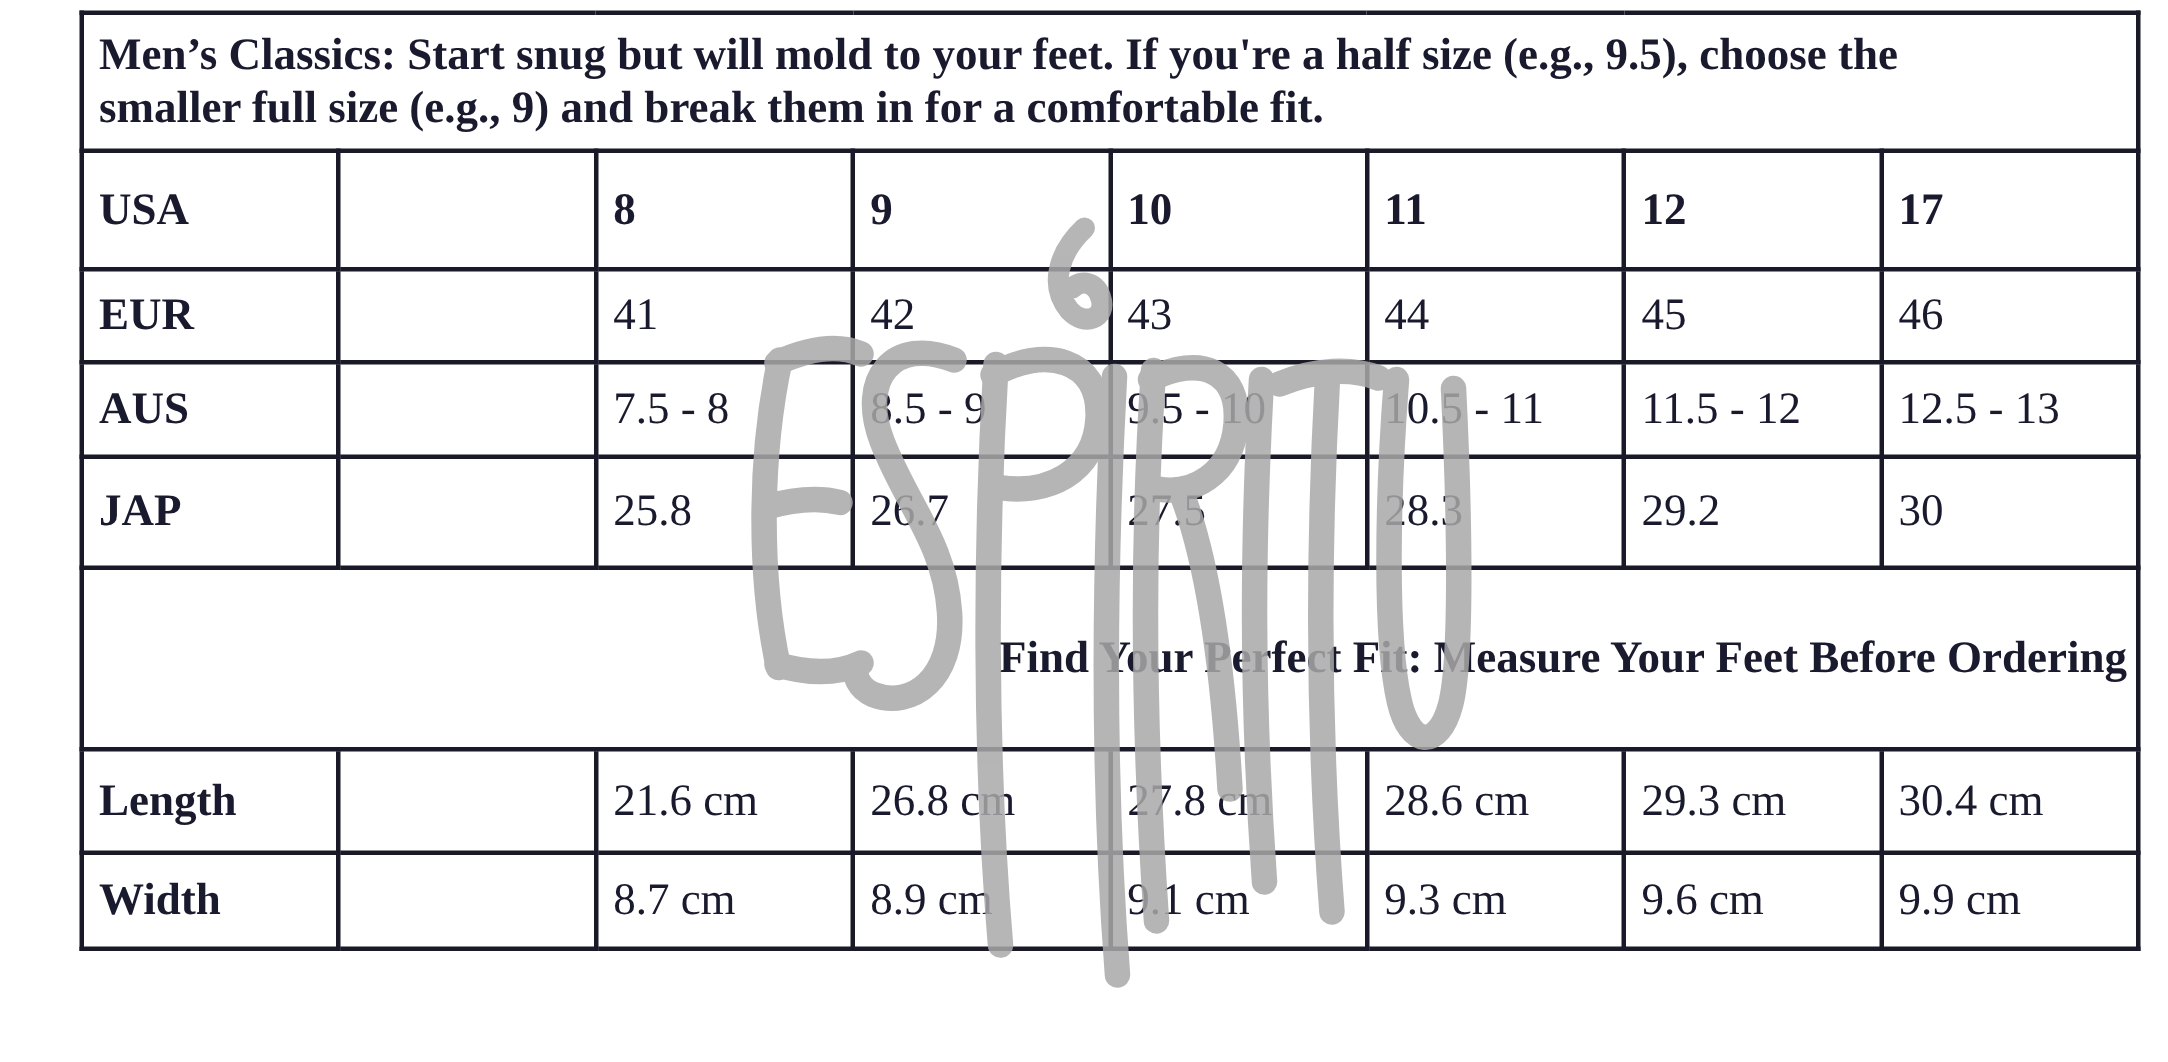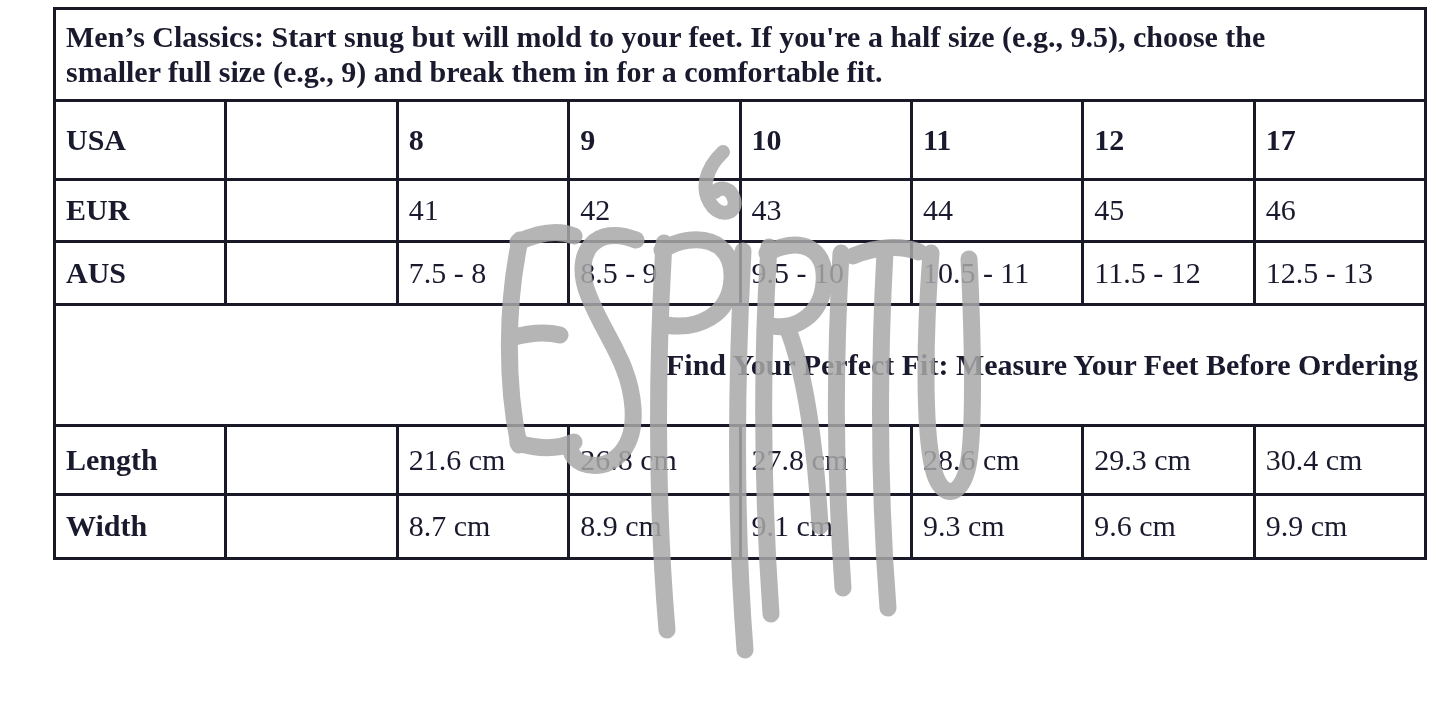--- a/index.html
+++ b/index.html
@@ -122,20 +122,30 @@
       <td class="lbl">AUS</td>
       <td></td>
       <td>7.5 - 8</td>
       <td>8.5 - 9</td>
       <td>9.5 - 10</td>
       <td>10.5 - 11</td>
       <td>11.5 - 12</td>
       <td>12.5 - 13</td>
     </tr>
 
+    <tr class="r-jap">
+      <td class="lbl">JAP</td>
+      <td></td>
+      <td>25.8</td>
+      <td>26.7</td>
+      <td>27.5</td>
+      <td>28.3</td>
+      <td>29.2</td>
+      <td>30</td>
+    </tr>
 
     <tr class="r-fit">
       <td class="fit-cell" colspan="8">Find Your Perfect Fit: Measure Your Feet Before Ordering</td>
     </tr>
 
     <tr class="r-len">
       <td class="lbl">Length</td>
       <td></td>
       <td>21.6 cm</td>
       <td>26.8 cm</td>

